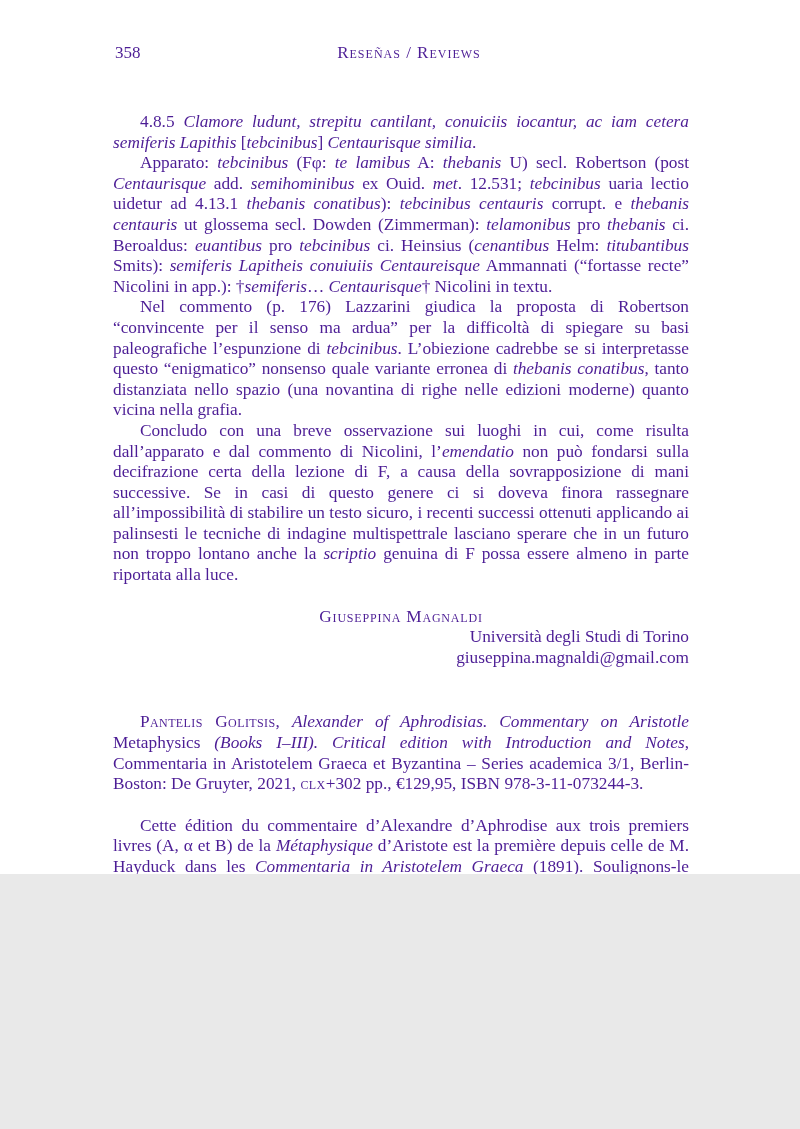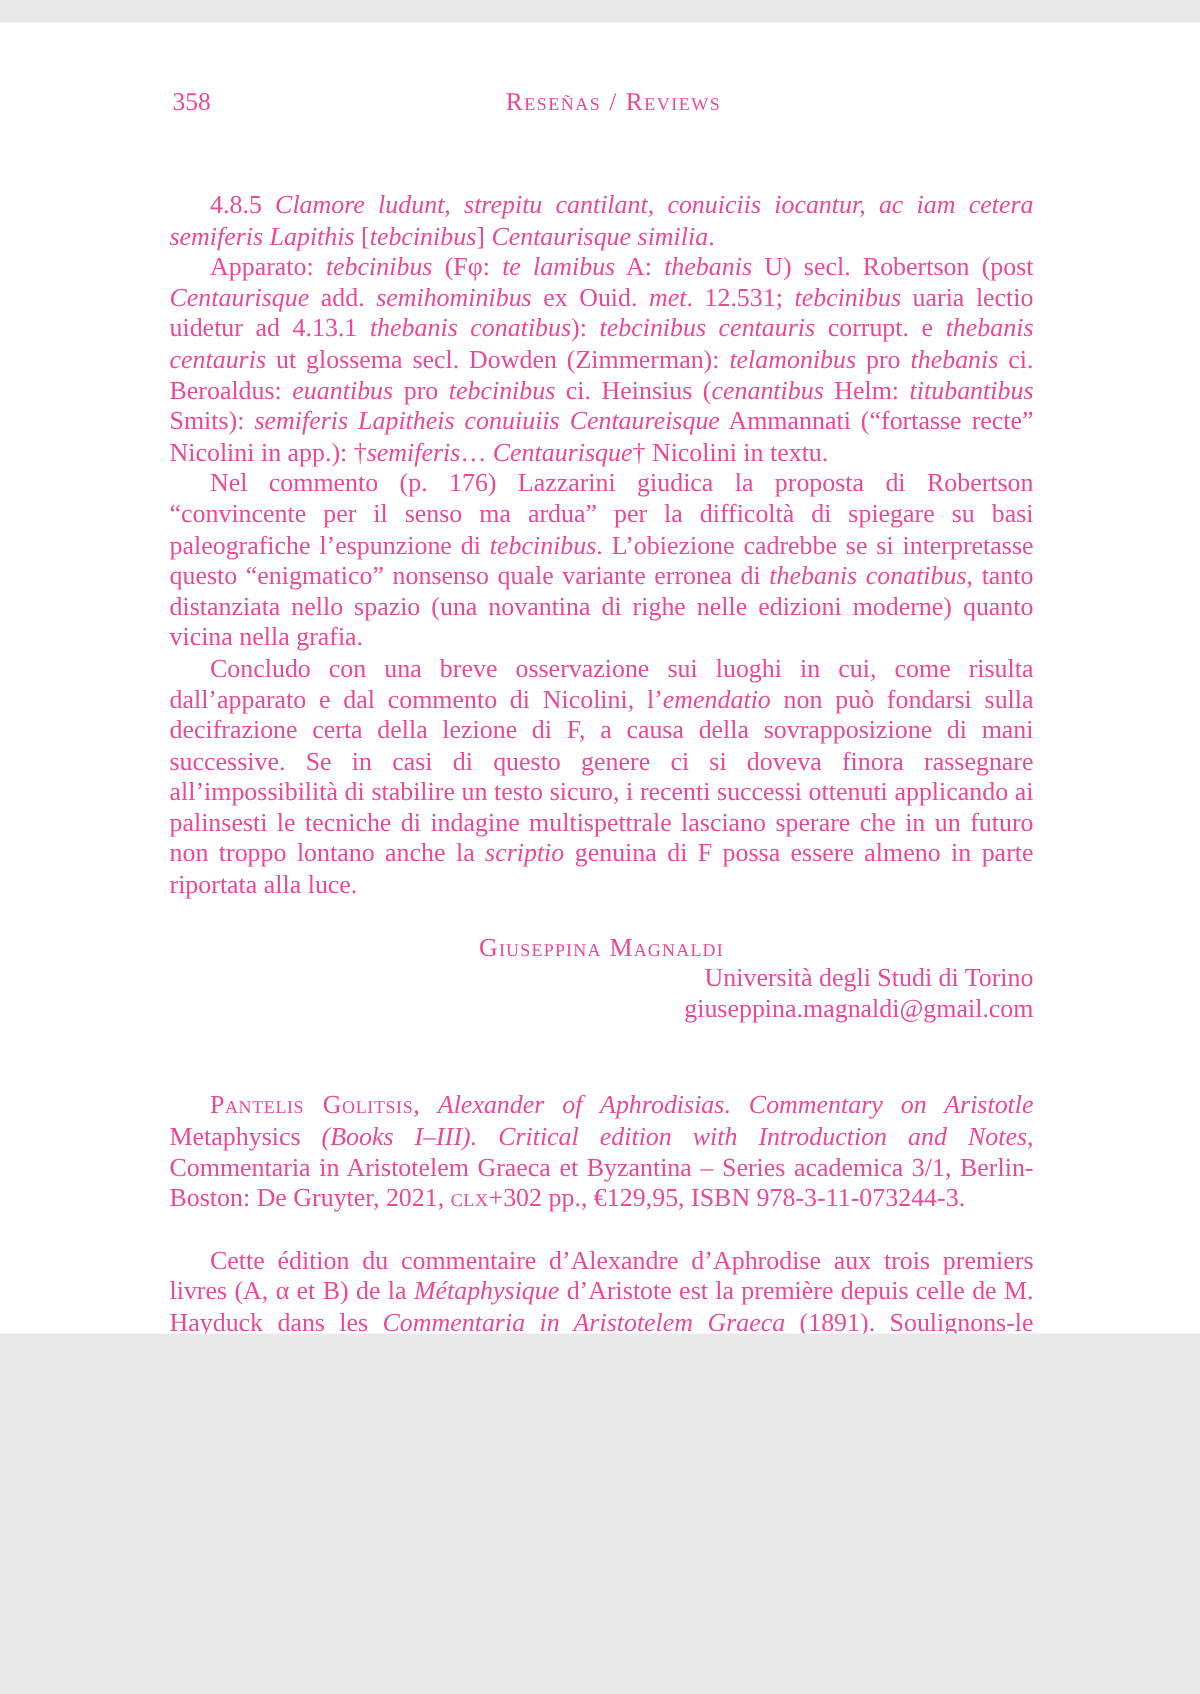--- a/index.html
+++ b/index.html
@@ -1,22 +1,22 @@
 <!DOCTYPE html>
 <html><head>
 <meta charset="utf-8">
 <style>
   html, body { margin: 0; padding: 0; background: #e9e9e9; }
   .page {
     position: relative;
     width: 800px;
     height: 874px;
-    margin: 15px auto;
+    margin: 0 auto;
     background: #ffffff;
-    color: #ec4899;
+    color: #4c1d95;
     font-family: "Liberation Serif", "DejaVu Serif", serif;
     overflow: hidden;
   }
   
   .header {
     position: absolute;
     left: 113px;
     width: 576px;
     top: 43px;
     height: 22px;

